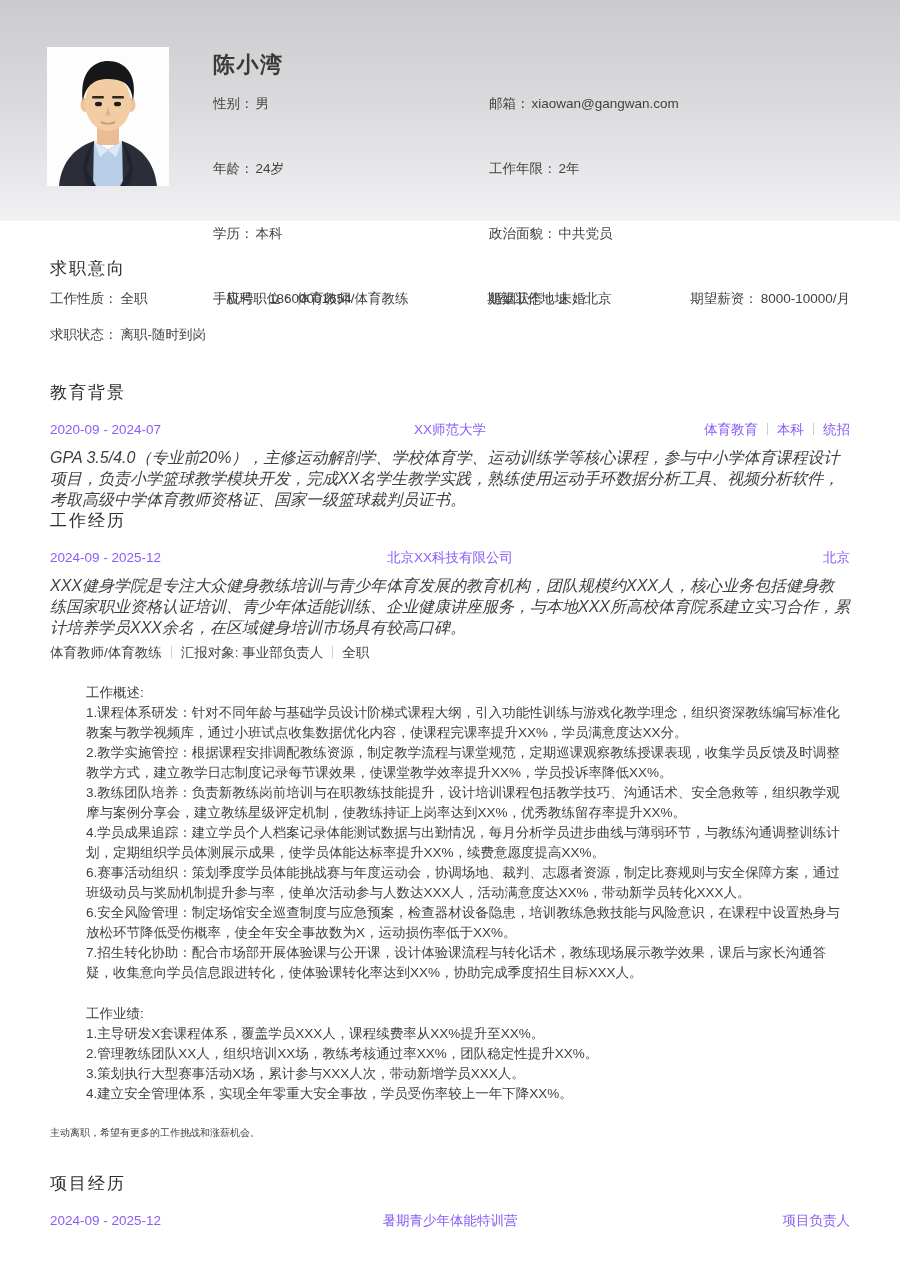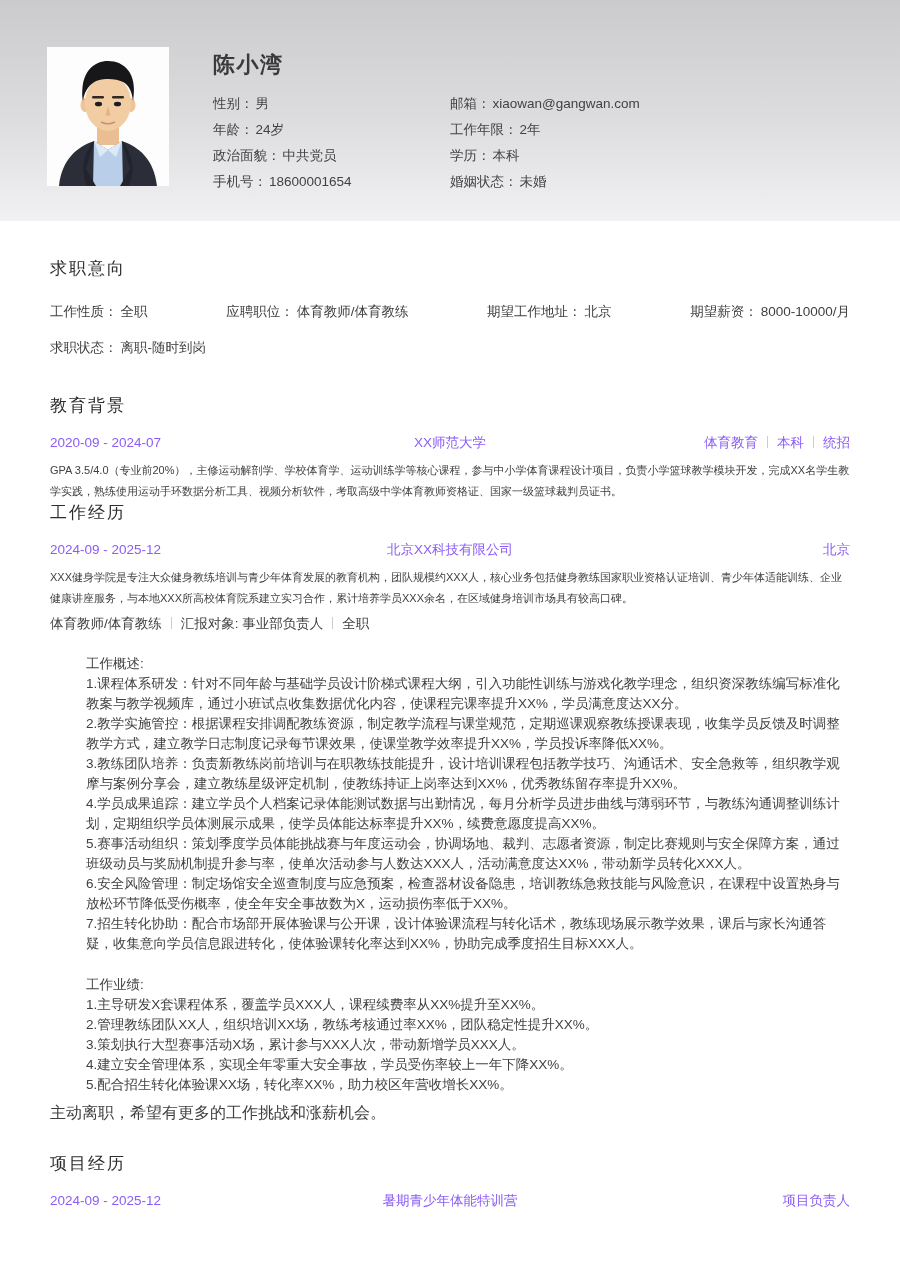--- a/index.html
+++ b/index.html
@@ -19,63 +19,64 @@
   .photo {
     position:absolute; left:47px; top:47px;
     width:122px; height:139px; background:#fdfdfd; overflow:hidden;
   }
   .photo svg { display:block; width:100%; height:100%; }
   .header-info { position:absolute; left:213px; top:52px; right:50px; }
   .name { font-size:22px; font-weight:700; color:#3a3a3a; letter-spacing:1.5px; line-height:25px; }
   .fields-grid {
     margin-top:14px; display:grid;
     grid-template-columns:237px 1fr;
+    gap:39px;
   }
   .field { font-size:13.5px; line-height:26px; color:#424242; white-space:nowrap; }
   .f-label { margin-right:2px; }
 
   
   .content { padding:0 50px; }
   .sec-title { font-size:17px; font-weight:400; color:#2d2d2d; letter-spacing:2px; line-height:21px; }
   .mt-intent-title { margin-top:37px; }
   .mt-edu-title { margin-top:40px; }
   .mt-work-title { }
   .mt-proj-title { margin-top:30px; }
 
   .intent-row {
     display:flex; justify-content:space-between;
-    margin-top:25px; font-size:13.5px; line-height:15px; color:#3f3f3f;
+    margin-top:12px; font-size:13.5px; line-height:15px; color:#3f3f3f;
   }
   .intent-row.second { margin-top:21px; justify-content:flex-start; }
   .intent-row .f-label { margin-right:3px; }
 
   .line-row {
     position:relative; margin-top:19px;
     display:flex; justify-content:space-between;
     font-size:13.5px; line-height:16px; color:#8b5cf6;
   }
   .row-center {
     position:absolute; left:50%; transform:translateX(-50%);
     white-space:nowrap;
   }
   .row-right { text-align:left; white-space:nowrap; }
 
   .para {
-    margin-top:9px; font-size:11px; line-height:21px; color:#3f3f3f;
+    margin-top:9px; font-size:16px; line-height:21px; color:#3f3f3f;font-style:italic;
   }
   .role-row { margin-top:6px; font-size:13.5px; line-height:18px; color:#3f3f3f; }
 
   .sep {
     display:inline-block; width:1px; height:12px;
     background:#cccccc; margin:0 9px; vertical-align:-1px;
   }
 
   .text-block { margin-top:21px; }
   .text-block p { font-size:13.5px; line-height:20px; color:#3f3f3f;margin-left:36px; }
-  .leave-note { margin-top:8px; font-size:16px; line-height:20px; color:#3f3f3f; }
+  .leave-note { margin-top:19px; font-size:10px; line-height:20px; color:#3f3f3f; }
 </style>
 </head>
 <body>
 
 <div class="page">
 
   <header class="header">
     <div class="photo">
       <svg viewBox="0 0 122 139" preserveAspectRatio="none">
         <rect width="122" height="139" fill="#fdfdfd"></rect>
@@ -108,24 +109,24 @@
         <div class="field">
           <span class="f-label">邮箱：</span><span class="f-value">xiaowan@gangwan.com</span>
         </div>
         <div class="field">
           <span class="f-label">年龄：</span><span class="f-value">24岁</span>
         </div>
         <div class="field">
           <span class="f-label">工作年限：</span><span class="f-value">2年</span>
         </div>
         <div class="field">
+          <span class="f-label">学历：</span><span class="f-value">本科</span>
+        </div>
+        <div class="field">
           <span class="f-label">政治面貌：</span><span class="f-value">中共党员</span>
-        </div>
-        <div class="field">
-          <span class="f-label">学历：</span><span class="f-value">本科</span>
         </div>
         <div class="field">
           <span class="f-label">手机号：</span><span class="f-value">18600001654</span>
         </div>
         <div class="field">
           <span class="f-label">婚姻状态：</span><span class="f-value">未婚</span>
         </div>
       </div>
     </div>
   </header>
@@ -178,32 +179,31 @@
       <div class="role-row">
         <span>体育教师/体育教练</span><span class="sep"></span><span>汇报对象: 事业部负责人</span><span class="sep"></span><span>全职</span>
       </div>
 
       <div class="text-block">
         <p>工作概述:</p>
         <p>1.课程体系研发：针对不同年龄与基础学员设计阶梯式课程大纲，引入功能性训练与游戏化教学理念，组织资深教练编写标准化教案与教学视频库，通过小班试点收集数据优化内容，使课程完课率提升XX%，学员满意度达XX分。</p>
         <p>2.教学实施管控：根据课程安排调配教练资源，制定教学流程与课堂规范，定期巡课观察教练授课表现，收集学员反馈及时调整教学方式，建立教学日志制度记录每节课效果，使课堂教学效率提升XX%，学员投诉率降低XX%。</p>
         <p>3.教练团队培养：负责新教练岗前培训与在职教练技能提升，设计培训课程包括教学技巧、沟通话术、安全急救等，组织教学观摩与案例分享会，建立教练星级评定机制，使教练持证上岗率达到XX%，优秀教练留存率提升XX%。</p>
         <p>4.学员成果追踪：建立学员个人档案记录体能测试数据与出勤情况，每月分析学员进步曲线与薄弱环节，与教练沟通调整训练计划，定期组织学员体测展示成果，使学员体能达标率提升XX%，续费意愿度提高XX%。</p>
-        <p>5.赛事活动组织：策划季度学员体能挑战赛与年度运动会，协调场地、裁判、志愿者资源，制定比赛规则与安全保障方案，通过班级动员与奖励机制提升参与率，使单次活动参与人数达XXX人，活动满意度达XX%，带动新学员转化XXX人。</p>
+        <p>6.赛事活动组织：策划季度学员体能挑战赛与年度运动会，协调场地、裁判、志愿者资源，制定比赛规则与安全保障方案，通过班级动员与奖励机制提升参与率，使单次活动参与人数达XXX人，活动满意度达XX%，带动新学员转化XXX人。</p>
         <p>6.安全风险管理：制定场馆安全巡查制度与应急预案，检查器材设备隐患，培训教练急救技能与风险意识，在课程中设置热身与放松环节降低受伤概率，使全年安全事故数为X，运动损伤率低于XX%。</p>
         <p>7.招生转化协助：配合市场部开展体验课与公开课，设计体验课流程与转化话术，教练现场展示教学效果，课后与家长沟通答疑，收集意向学员信息跟进转化，使体验课转化率达到XX%，协助完成季度招生目标XXX人。</p>
       </div>
 
       <div class="text-block">
         <p>工作业绩:</p>
         <p>1.主导研发X套课程体系，覆盖学员XXX人，课程续费率从XX%提升至XX%。</p>
         <p>2.管理教练团队XX人，组织培训XX场，教练考核通过率XX%，团队稳定性提升XX%。</p>
         <p>3.策划执行大型赛事活动X场，累计参与XXX人次，带动新增学员XXX人。</p>
         <p>4.建立安全管理体系，实现全年零重大安全事故，学员受伤率较上一年下降XX%。</p>
-        <p>5.配合招生转化体验课XX场，转化率XX%，助力校区年营收增长XX%。</p>
       </div>
 
       <p class="leave-note">主动离职，希望有更多的工作挑战和涨薪机会。</p>
     </section>
 
     <section>
       <h2 class="sec-title mt-proj-title">项目经历</h2>
       <div class="line-row">
         <span class="row-left">2024-09 - 2025-12</span>
         <span class="row-center">暑期青少年体能特训营</span>

